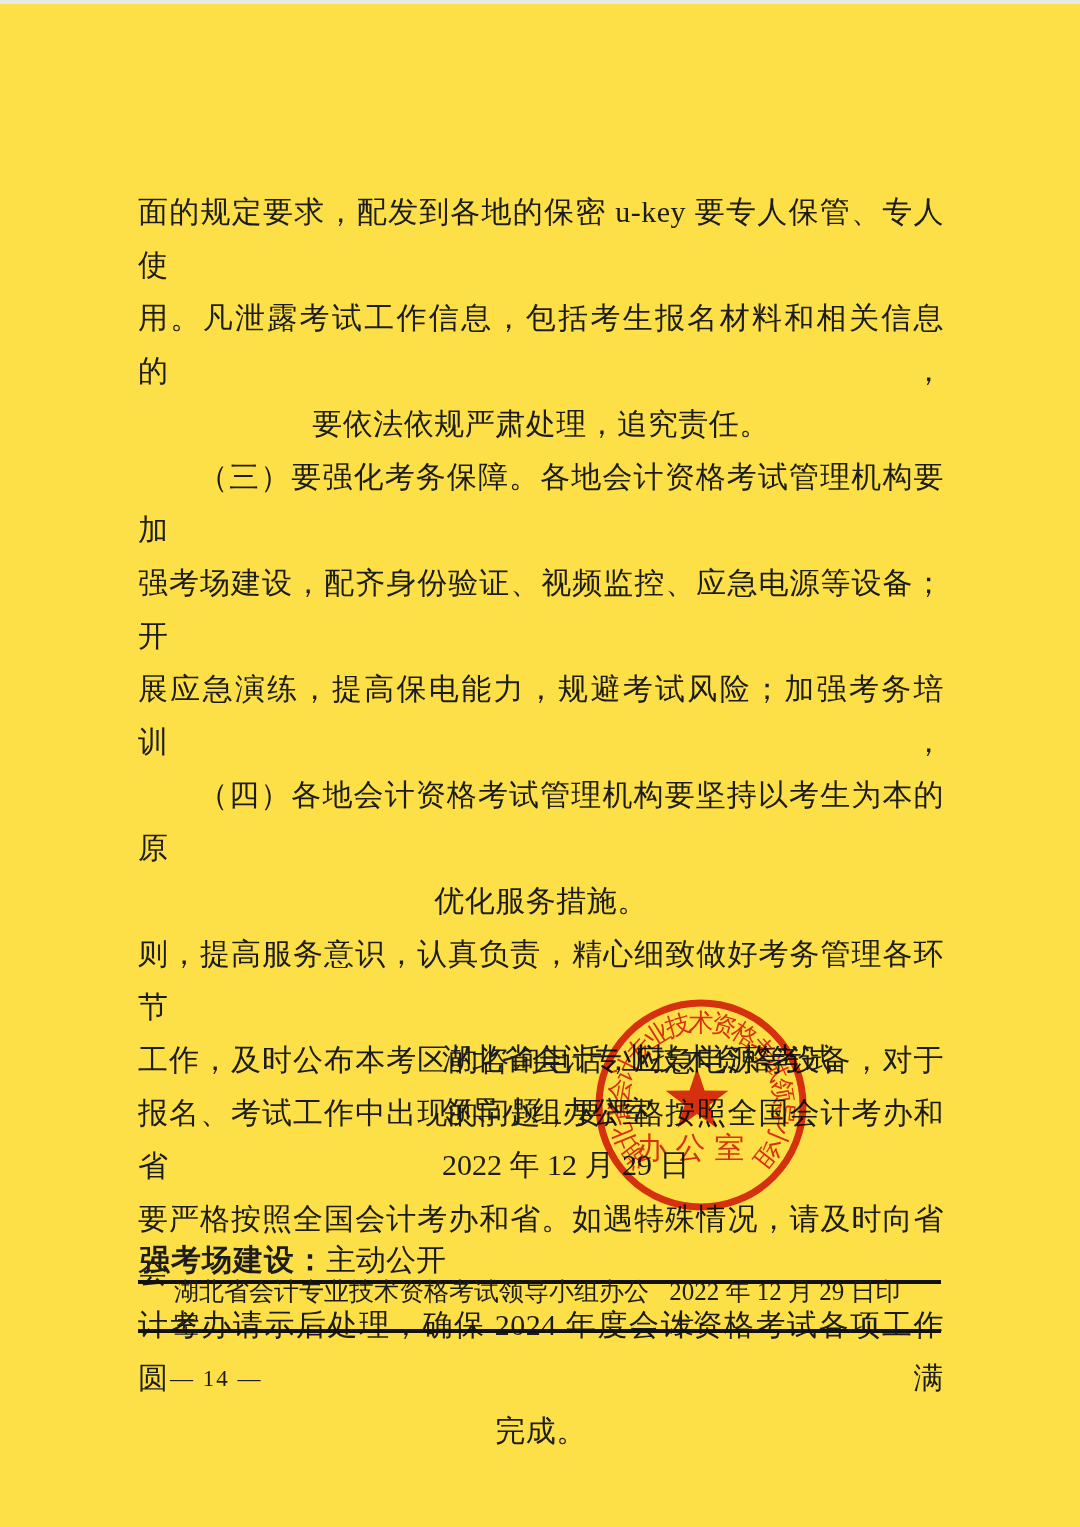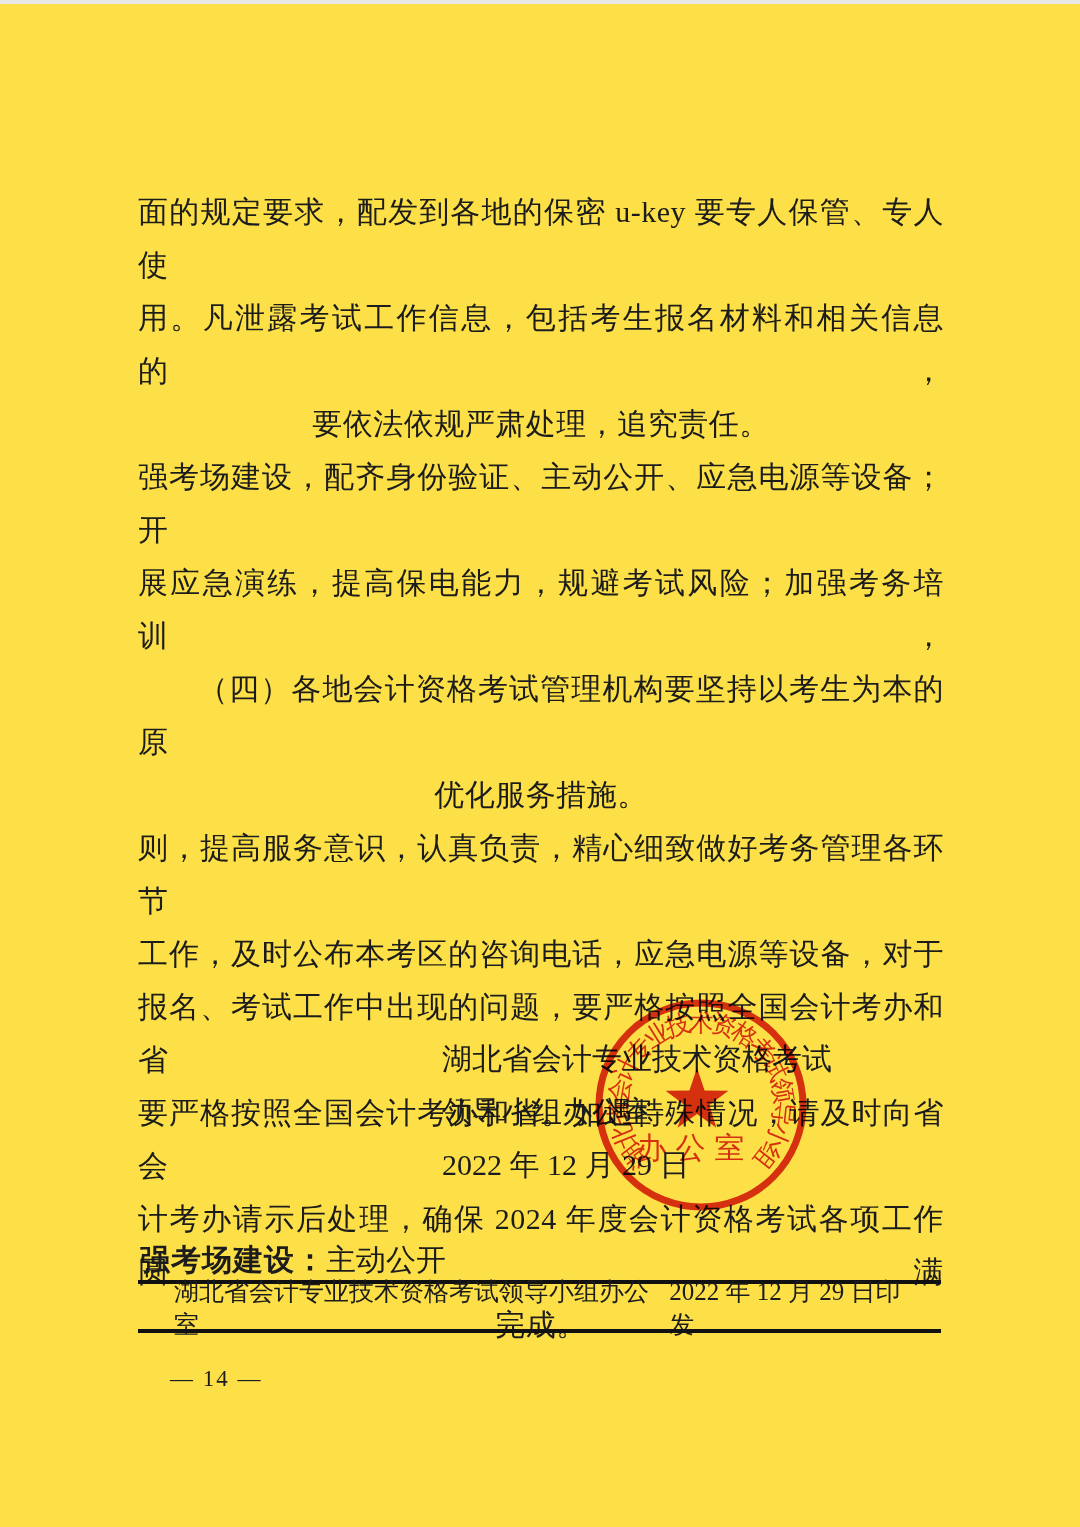--- a/index.html
+++ b/index.html
@@ -70,21 +70,22 @@
 </style>
 </head>
 <body>
 
 <div class="page">
 
   <div class="doc-body">
     <div class="line j">面的规定要求，配发到各地的保密 u-key 要专人保管、专人使</div>
     <div class="line j">用。凡泄露考试工作信息，包括考生报名材料和相关信息的，</div>
     <div class="line">要依法依规严肃处理，追究责任。</div>
-    <div class="line j">强考场建设，配齐身份验证、主动公开、应急电源等设备；开</div>
+    <div class="line j ind">（三）要强化考务保障。各地会计资格考试管理机构要加</div>
+    <div class="line j">强考场建设，配齐身份验证、视频监控、应急电源等设备；开</div>
     <div class="line j">展应急演练，提高保电能力，规避考试风险；加强考务培训，</div>
     <div class="line j ind">（四）各地会计资格考试管理机构要坚持以考生为本的原</div>
     <div class="line">优化服务措施。</div>
     <div class="line j">则，提高服务意识，认真负责，精心细致做好考务管理各环节</div>
     <div class="line j">工作，及时公布本考区的咨询电话，应急电源等设备，对于</div>
     <div class="line j">报名、考试工作中出现的问题，要严格按照全国会计考办和省</div>
     <div class="line j">要严格按照全国会计考办和省。如遇特殊情况，请及时向省会</div>
     <div class="line j">计考办请示后处理，确保 2024 年度会计资格考试各项工作圆满</div>
     <div class="line">完成。</div>
   </div>

